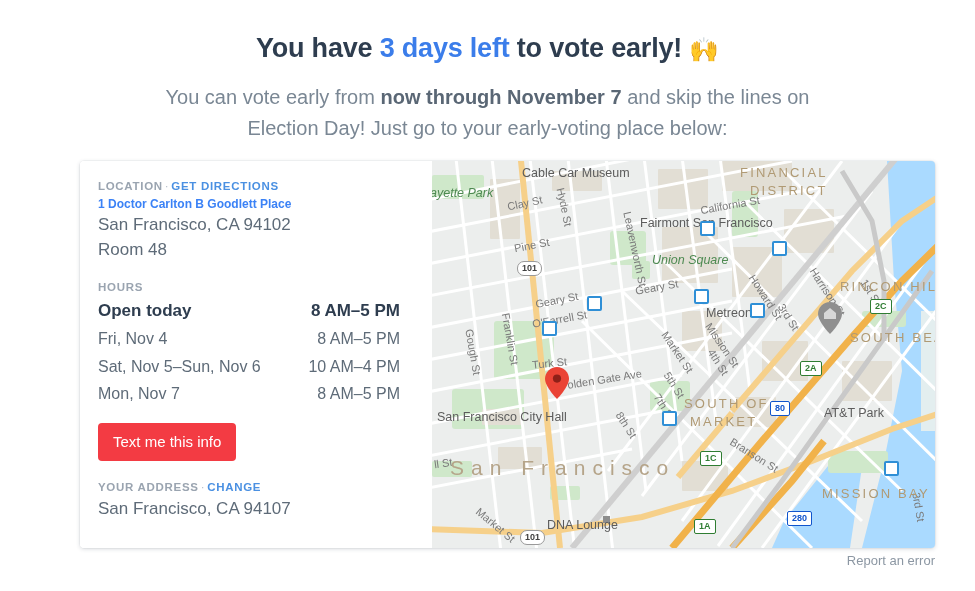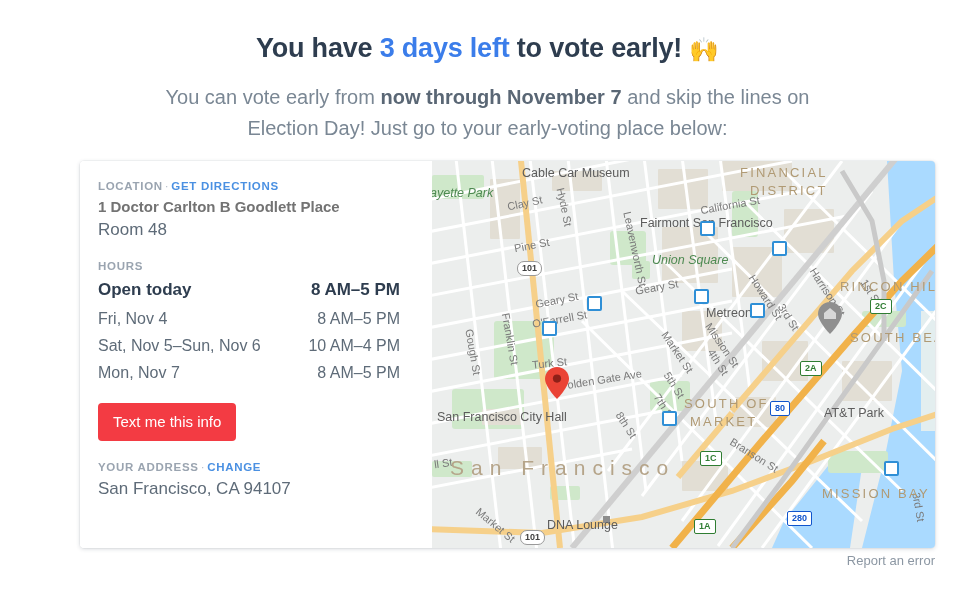--- a/index.html
+++ b/index.html
@@ -75,23 +75,23 @@
     color: #9aa4b0;
     margin: 0 0 4px 0;
   }
   .micro-label .dot { color: #b6bec8; font-weight: normal; padding: 0 2px; }
   .micro-label .link {
     color: #4a90e2;
     cursor: pointer;
   }
 
   .addr-strong {
-    font-size: 15px;
+    font-size: 12px;
     font-weight: bold;
-    color: #737373;
+    color: #3b82f6;
     line-height: 1.45;
   }
   .addr-line {
     font-size: 17px;
     font-weight: 300;
     color: #5e6b78;
     line-height: 1.45;
   }
 
   .hours-head { margin-top: 18px; }
@@ -209,20 +209,21 @@
 
 <div class="card">
 
   <div class="panel">
 
     <div class="micro-label">
       <span>LOCATION</span><span class="dot">·</span><span class="link">GET DIRECTIONS</span>
     </div>
 
     <div class="addr-strong">1 Doctor Carlton B Goodlett Place</div>
+    <div class="addr-line">San Francisco, CA 94102</div>
     <div class="addr-line">Room 48</div>
 
     <div class="micro-label hours-head">HOURS</div>
 
     <table class="hours">
       <tbody>
         <tr class="today">
           <td>Open today</td>
           <td class="val">8 AM–5 PM</td>
         </tr>

